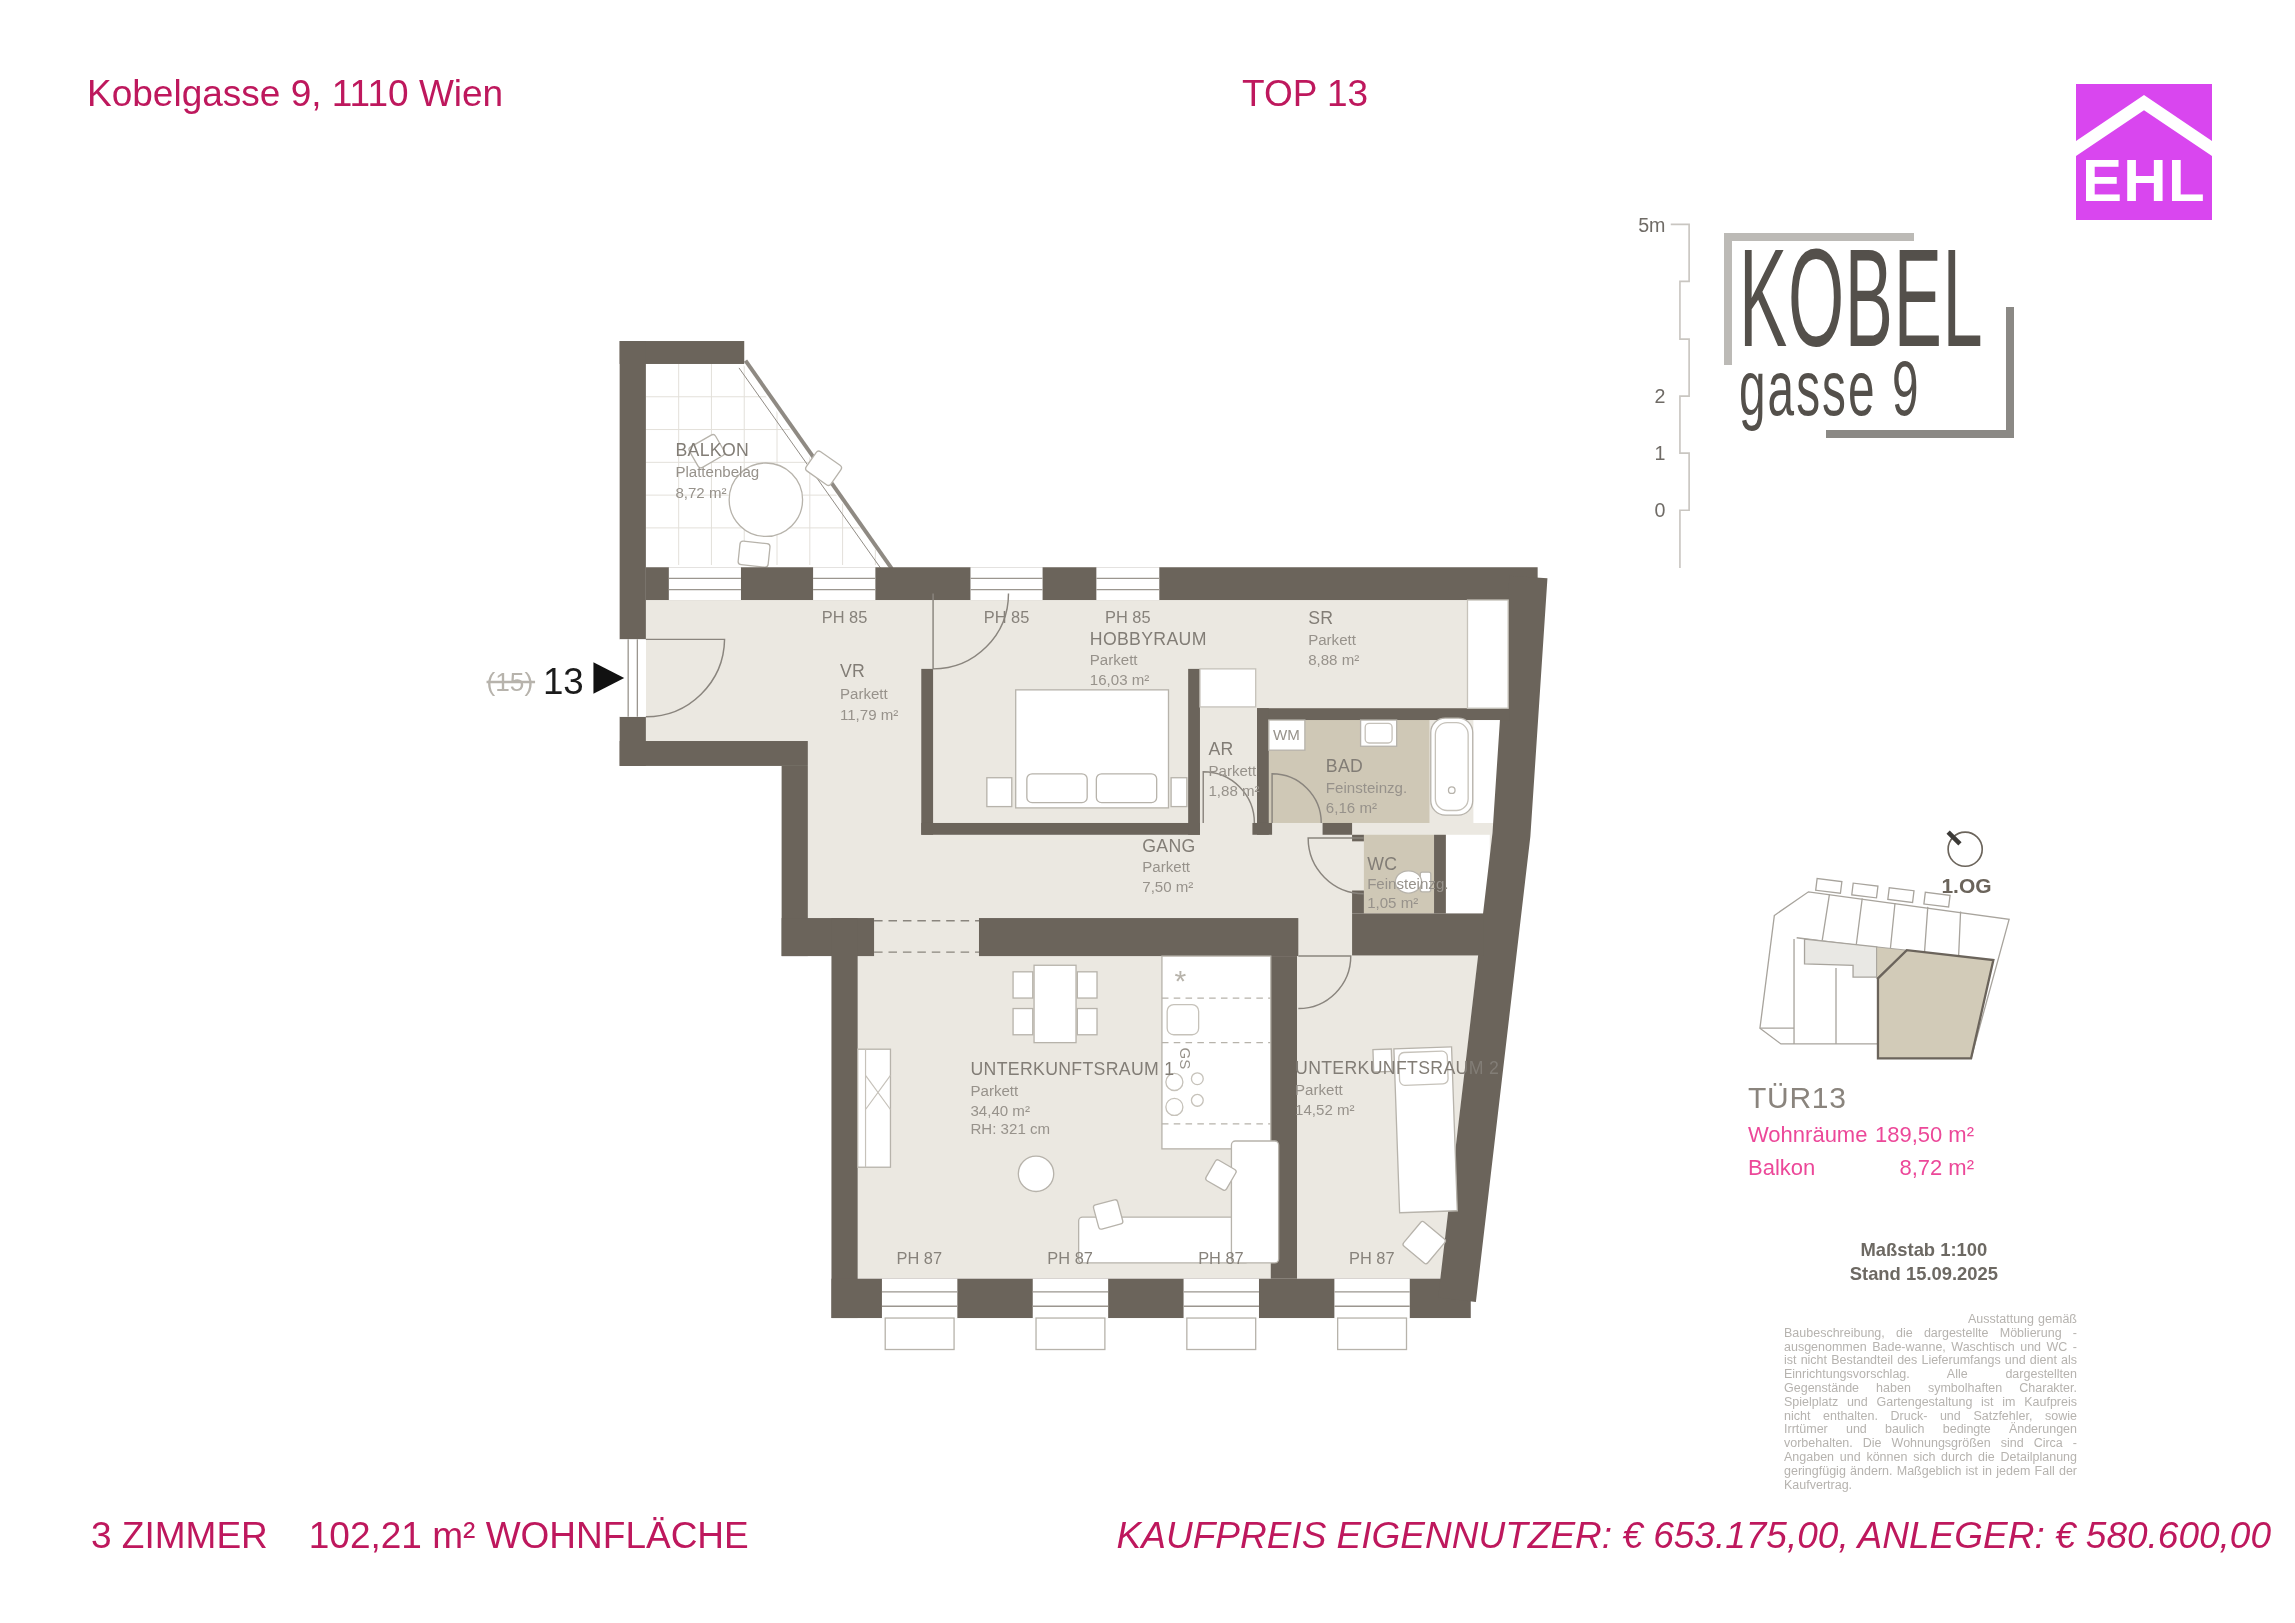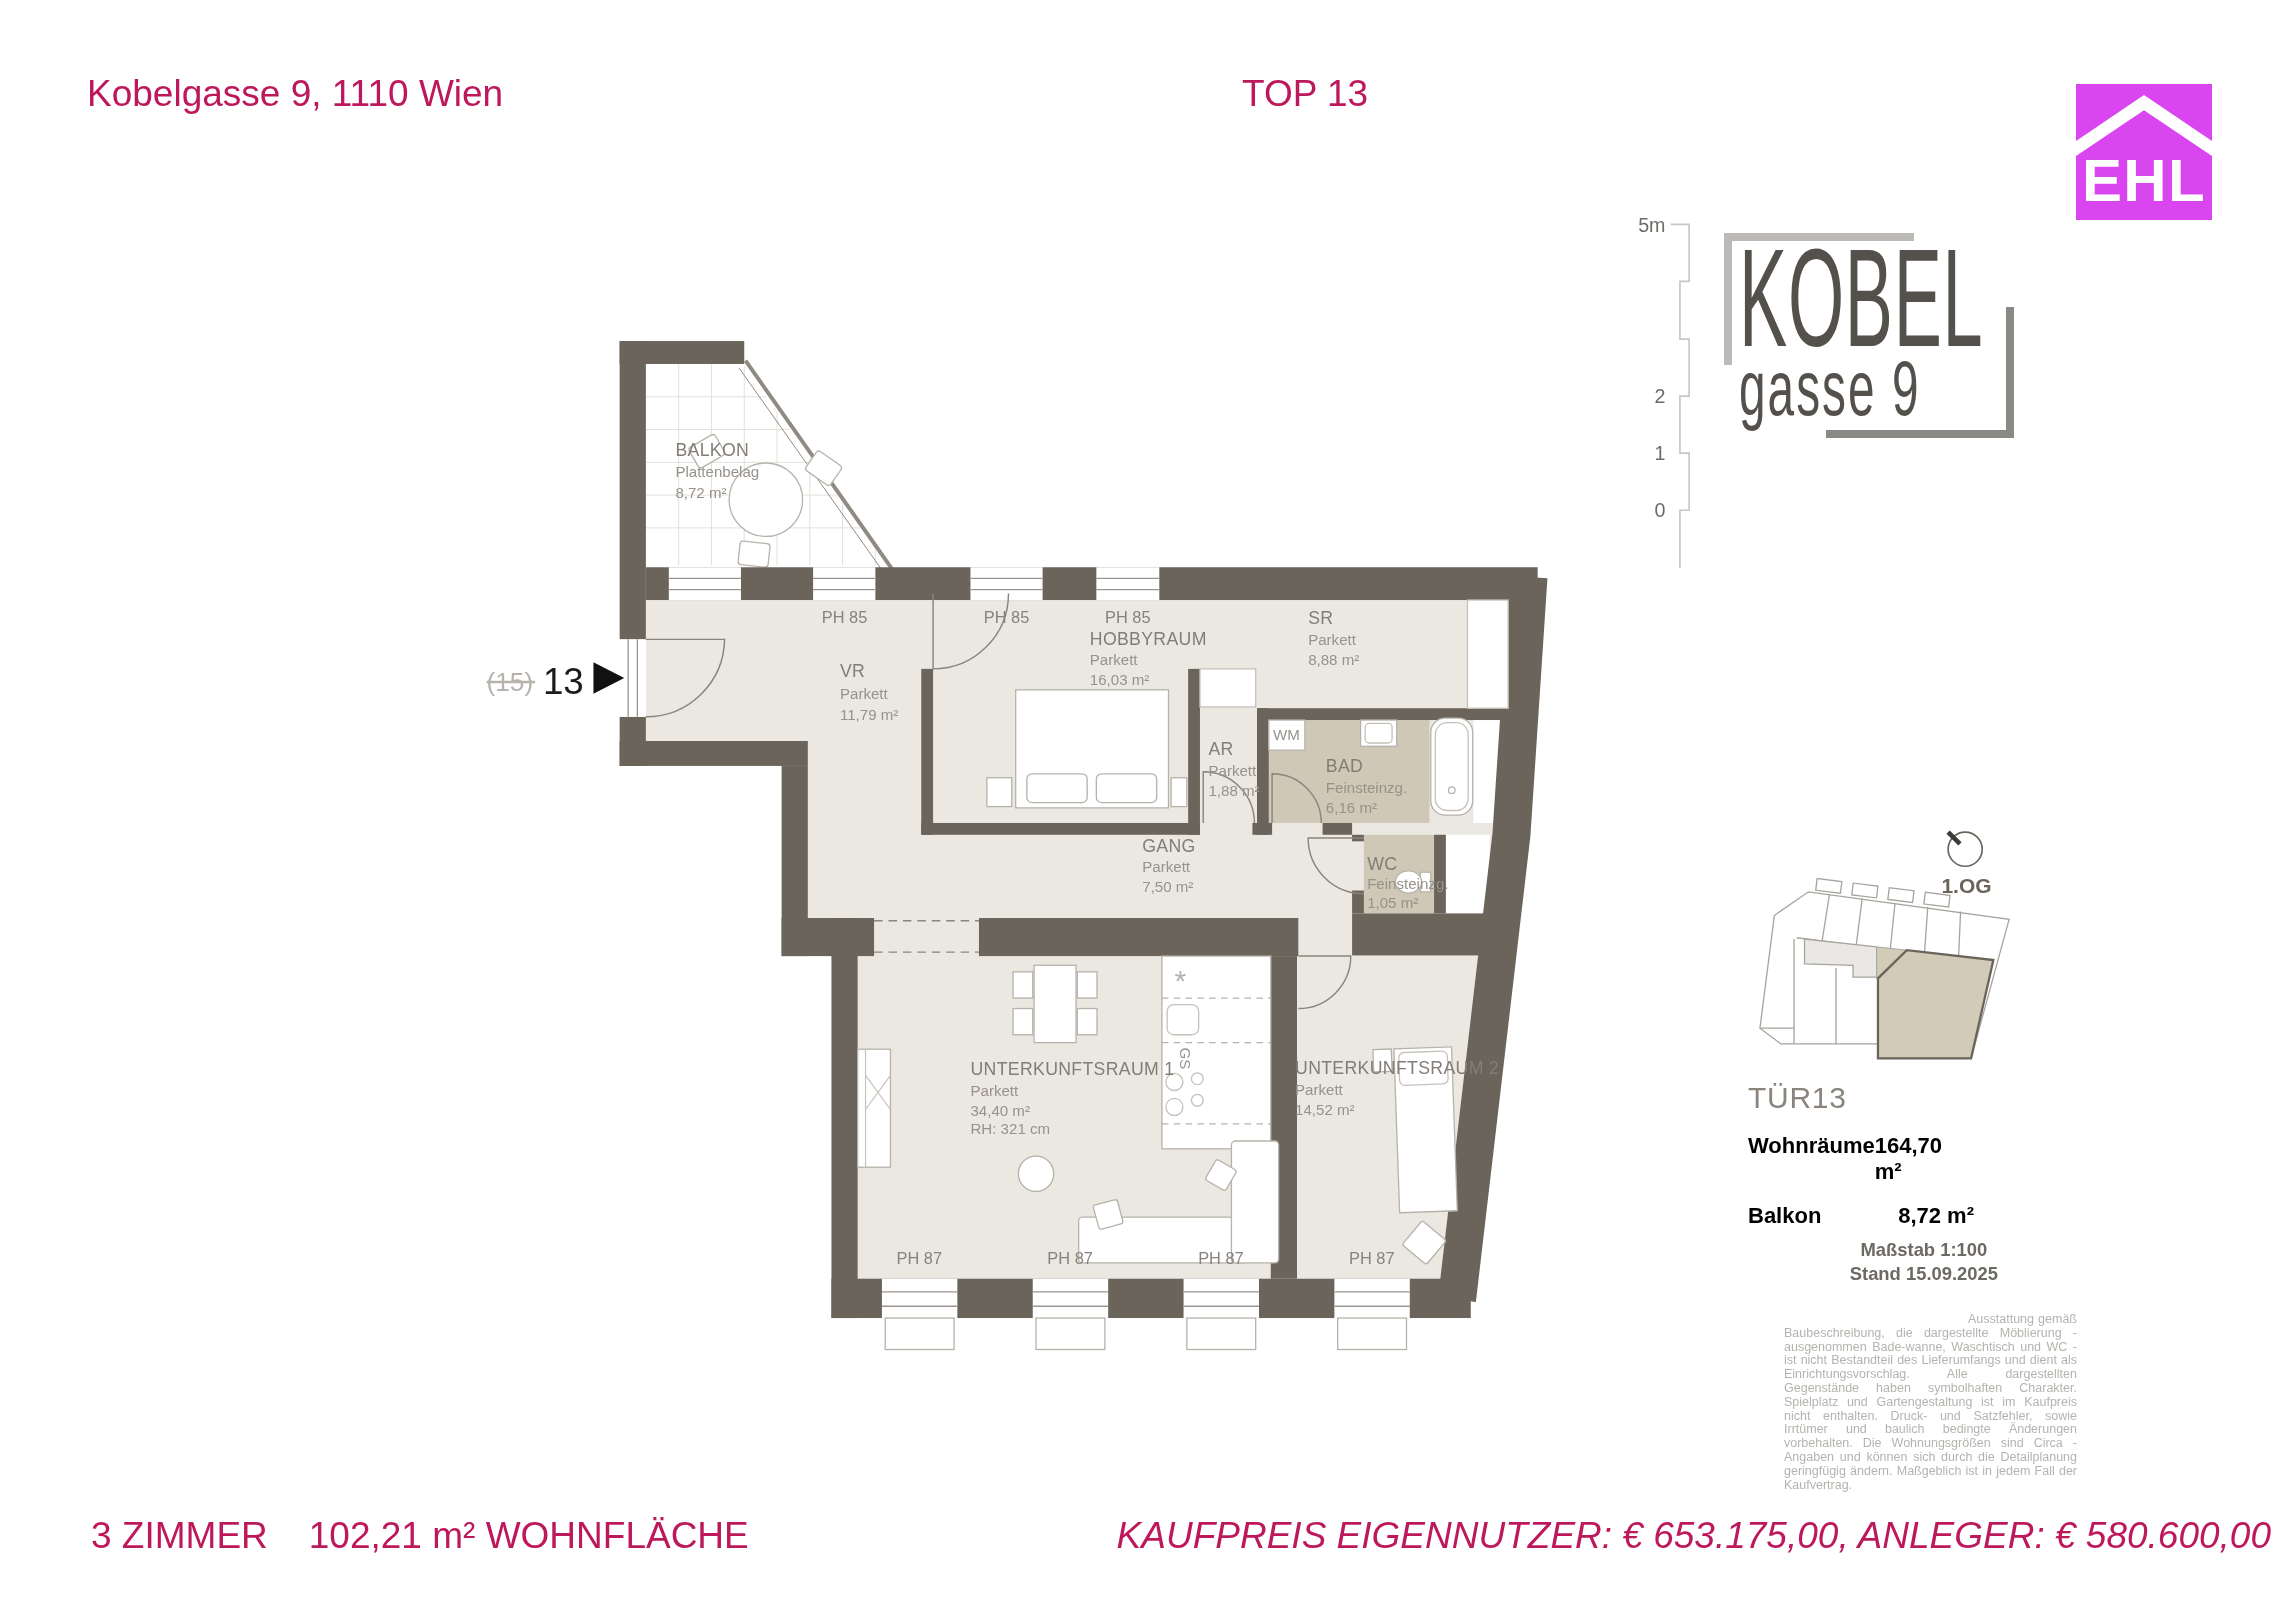--- a/index.html
+++ b/index.html
@@ -17,22 +17,22 @@
        border-top:8.5px solid #bcbab6;border-left:8.5px solid #bcbab6;}
   .br-dark{left:1826px;top:307px;width:180px;height:123px;
        border-right:8.5px solid #8b8985;border-bottom:8.5px solid #8b8985;}
   .kobel{left:1739px;top:228px;font-size:139px;line-height:1;color:#54504b;
        transform:scaleX(.52);transform-origin:left top;white-space:nowrap;letter-spacing:1.3px;}
   .gasse{left:1739px;top:350px;font-size:77px;line-height:1;color:#54504b;
        transform:scaleX(.62);transform-origin:left top;white-space:nowrap;letter-spacing:3.3px;}
   
   .keyinfo{left:1748px;top:1081px;width:226px;color:#8a847d;}
   .keyinfo .kunit{font-size:30px;letter-spacing:0.7px;}
-  .keyinfo .krow{display:flex;justify-content:space-between;margin-top:18px;
-       font-size:22px;color:#000000;font-weight:bold;}
+  .keyinfo .krow{display:flex;justify-content:space-between;margin-top:7px;
+       font-size:22px;color:#ec4899;}
   .keyinfo .krow:first-of-type{margin-top:17px;}
   .notes{right:297px;top:1238px;text-align:center;font-size:18.4px;font-weight:bold;
        color:#6d6963;line-height:1.3;}
   .disclaimer{left:1784px;top:1313px;width:293px;font-size:12.5px;line-height:13.8px;
        text-align:justify;text-indent:184px;color:#b6b3af;}
   .footer-left{left:91px;top:1515px;}
   .footer-left .gap{display:inline-block;width:41px;}
   .footer-right{right:24px;top:1515px;font-style:italic;}
 </style>
 </head>
@@ -306,21 +306,21 @@
     <path d="M2752,1432 L2862,1444 L2862,1490 L2826,1490 L2826,1472 L2752,1470 Z" fill="#e9e8e4" stroke="#a8a49d" stroke-width="2"></path>
     <path d="M2862,1444 L2908,1449 L2862,1492 Z" fill="#d2cbb8" stroke="#a8a49d" stroke-width="1.5"></path>
     <path d="M2864,1492 L2908,1449 L3040,1464 L3006,1614 L2864,1614 Z" fill="#d2cbb8" stroke="#6b645b" stroke-width="3.5"></path>
   </g>
 </svg>
 
 <div class="abs keyinfo">
   <div class="kunit">TÜR13</div>
   <div class="krow">
     <span>Wohnräume</span>
-    <span>164,70 m²</span>
+    <span>189,50 m²</span>
   </div>
   <div class="krow">
     <span>Balkon</span>
     <span>8,72 m²</span>
   </div>
 </div>
 
 <div class="abs notes">
   <div>Maßstab 1:100</div>
   <div>Stand 15.09.2025</div>

